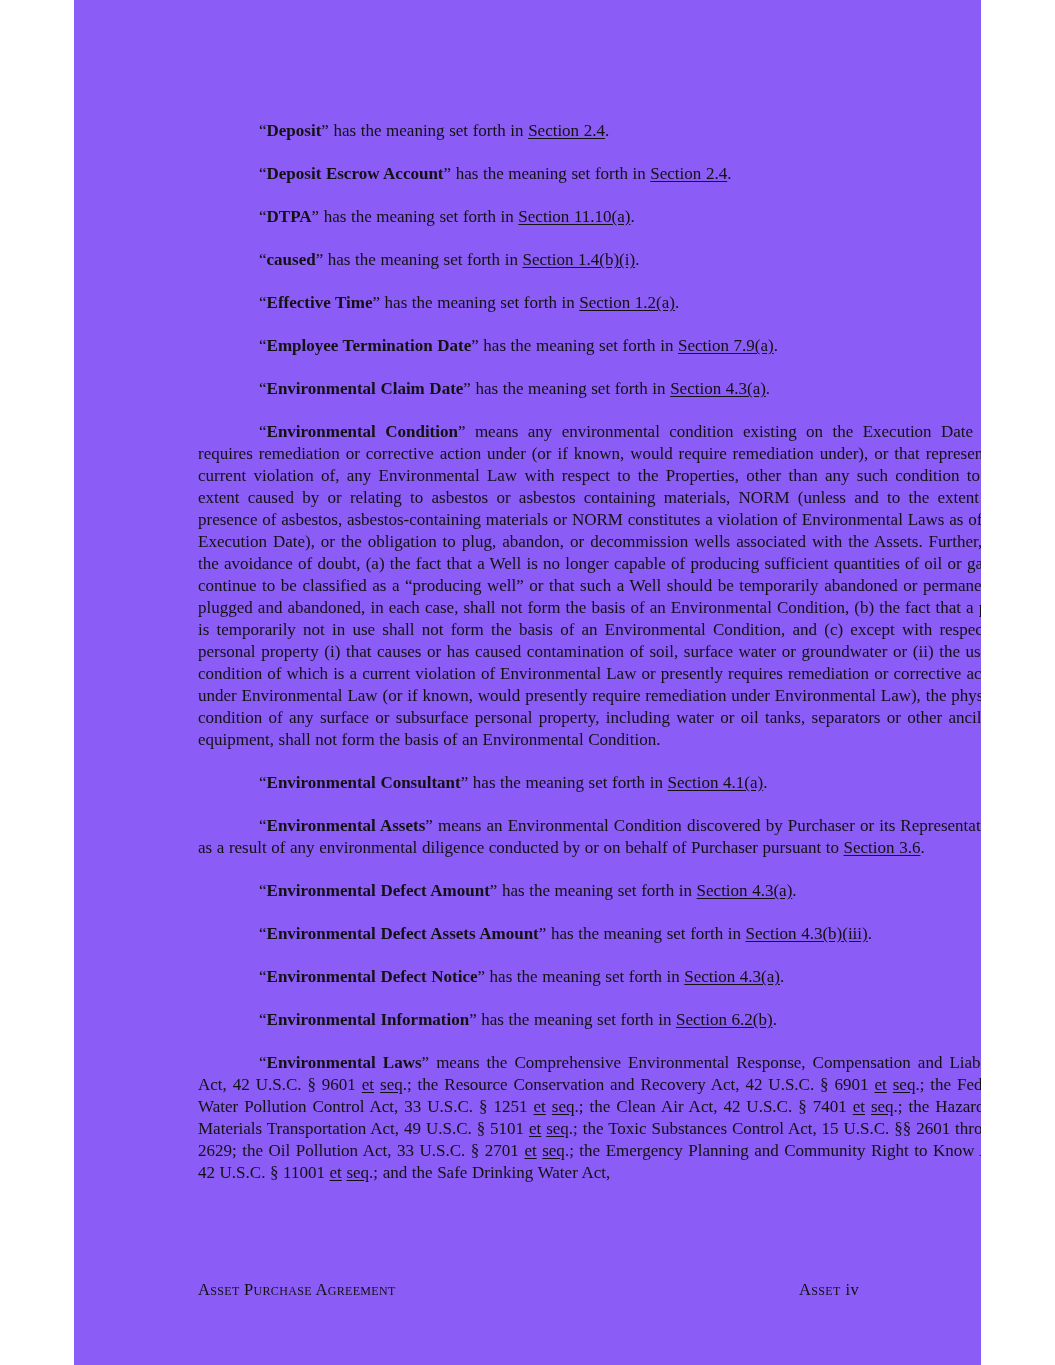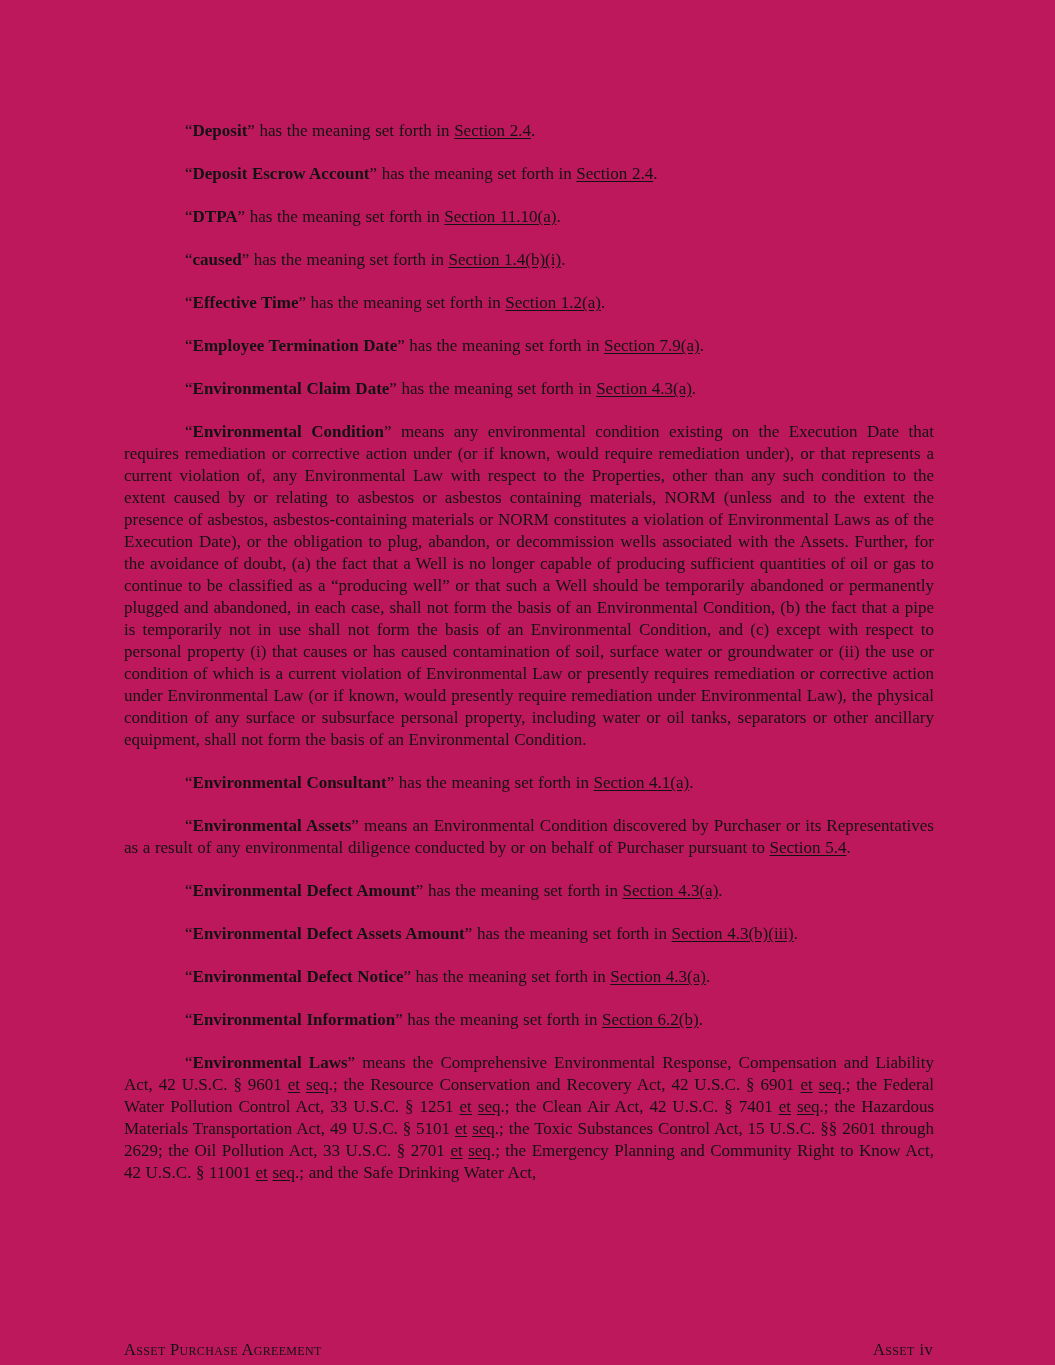--- a/index.html
+++ b/index.html
@@ -2,24 +2,24 @@
 <html><head>
 <meta charset="utf-8">
 <style>
   html, body {
     margin: 0;
     padding: 0;
     background: #ffffff;
   }
   .page {
     position: relative;
-    width: 1055px;
+    width: 907px;
     height: 1365px;
     margin: 0 auto;
-    background: #be185d;
+    background: #8b5cf6;
     color: #121212;
     font-family: "Liberation Serif", "DejaVu Serif", serif;
     font-size: 17px;
     line-height: 22px;
     overflow: hidden;
     box-sizing: border-box;
   }
   .doc-body {
     position: absolute;
     top: 120px;
@@ -36,21 +36,21 @@
     font-weight: bold;
   }
   .para .u {
     text-decoration: underline;
     text-underline-offset: 2px;
   }
   .footer {
     position: absolute;
     left: 124px;
     right: 122px;
-    top: 1339px;
+    top: 1279px;
     display: flex;
     justify-content: space-between;
     font-size: 16.5px;
     font-variant: small-caps;
     letter-spacing: 0.02em;
   }
   .footer .pagenum {
     font-variant: normal;
     margin-left: 0.30em;
   }
@@ -62,21 +62,21 @@
   <div class="doc-body">
       <p class="para"><span>“</span><span class="b">Deposit</span><span>” has the meaning set forth in </span><span class="u">Section 2.4</span><span>.</span></p>
       <p class="para"><span>“</span><span class="b">Deposit Escrow Account</span><span>” has the meaning set forth in </span><span class="u">Section 2.4</span><span>.</span></p>
       <p class="para"><span>“</span><span class="b">DTPA</span><span>” has the meaning set forth in </span><span class="u">Section 11.10(a)</span><span>.</span></p>
       <p class="para"><span>“</span><span class="b">caused</span><span>” has the meaning set forth in </span><span class="u">Section 1.4(b)(i)</span><span>.</span></p>
       <p class="para"><span>“</span><span class="b">Effective Time</span><span>” has the meaning set forth in </span><span class="u">Section 1.2(a)</span><span>.</span></p>
       <p class="para"><span>“</span><span class="b">Employee Termination Date</span><span>” has the meaning set forth in </span><span class="u">Section 7.9(a)</span><span>.</span></p>
       <p class="para"><span>“</span><span class="b">Environmental Claim Date</span><span>” has the meaning set forth in </span><span class="u">Section 4.3(a)</span><span>.</span></p>
       <p class="para"><span>“</span><span class="b">Environmental Condition</span><span>” means any environmental condition existing on the Execution Date that requires remediation or corrective action under (or if known, would require remediation under), or that represents a current violation of, any Environmental Law with respect to the Properties, other than any such condition to the extent caused by or relating to asbestos or asbestos containing materials, NORM (unless and to the extent the presence of asbestos, asbestos-containing materials or NORM constitutes a violation of Environmental Laws as of the Execution Date), or the obligation to plug, abandon, or decommission wells associated with the Assets. Further, for the avoidance of doubt, (a) the fact that a Well is no longer capable of producing sufficient quantities of oil or gas to continue to be classified as a “producing well” or that such a Well should be temporarily abandoned or permanently plugged and abandoned, in each case, shall not form the basis of an Environmental Condition, (b) the fact that a pipe is temporarily not in use shall not form the basis of an Environmental Condition, and (c) except with respect to personal property (i) that causes or has caused contamination of soil, surface water or groundwater or (ii) the use or condition of which is a current violation of Environmental Law or presently requires remediation or corrective action under Environmental Law (or if known, would presently require remediation under Environmental Law), the physical condition of any surface or subsurface personal property, including water or oil tanks, separators or other ancillary equipment, shall not form the basis of an Environmental Condition.</span></p>
       <p class="para"><span>“</span><span class="b">Environmental Consultant</span><span>” has the meaning set forth in </span><span class="u">Section 4.1(a)</span><span>.</span></p>
-      <p class="para"><span>“</span><span class="b">Environmental Assets</span><span>” means an Environmental Condition discovered by Purchaser or its Representatives as a result of any environmental diligence conducted by or on behalf of Purchaser pursuant to </span><span class="u">Section 5.4</span><span>.</span></p>
+      <p class="para"><span>“</span><span class="b">Environmental Assets</span><span>” means an Environmental Condition discovered by Purchaser or its Representatives as a result of any environmental diligence conducted by or on behalf of Purchaser pursuant to </span><span class="u">Section 3.6</span><span>.</span></p>
       <p class="para"><span>“</span><span class="b">Environmental Defect Amount</span><span>” has the meaning set forth in </span><span class="u">Section 4.3(a)</span><span>.</span></p>
       <p class="para"><span>“</span><span class="b">Environmental Defect Assets Amount</span><span>” has the meaning set forth in </span><span class="u">Section 4.3(b)(iii)</span><span>.</span></p>
       <p class="para"><span>“</span><span class="b">Environmental Defect Notice</span><span>” has the meaning set forth in </span><span class="u">Section 4.3(a)</span><span>.</span></p>
       <p class="para"><span>“</span><span class="b">Environmental Information</span><span>” has the meaning set forth in </span><span class="u">Section 6.2(b)</span><span>.</span></p>
       <p class="para"><span>“</span><span class="b">Environmental Laws</span><span>” means the Comprehensive Environmental Response, Compensation and Liability Act, 42 U.S.C. § 9601 </span><span class="u">et</span><span> </span><span class="u">seq</span><span>.; the Resource Conservation and Recovery Act, 42 U.S.C. § 6901 </span><span class="u">et</span><span> </span><span class="u">seq</span><span>.; the Federal Water Pollution Control Act, 33 U.S.C. § 1251 </span><span class="u">et</span><span> </span><span class="u">seq</span><span>.; the Clean Air Act, 42 U.S.C. § 7401 </span><span class="u">et</span><span> </span><span class="u">seq</span><span>.; the Hazardous Materials Transportation Act, 49 U.S.C. § 5101 </span><span class="u">et</span><span> </span><span class="u">seq</span><span>.; the Toxic Substances Control Act, 15 U.S.C. §§ 2601 through 2629; the Oil Pollution Act, 33 U.S.C. § 2701 </span><span class="u">et</span><span> </span><span class="u">seq</span><span>.; the Emergency Planning and Community Right to Know Act, 42 U.S.C. § 11001 </span><span class="u">et</span><span> </span><span class="u">seq</span><span>.; and the Safe Drinking Water Act,</span></p>
     </div>
   <div class="footer">
     <span>Asset Purchase Agreement</span>
     <span><span>Asset</span><span class="pagenum">iv</span></span>
   </div>

